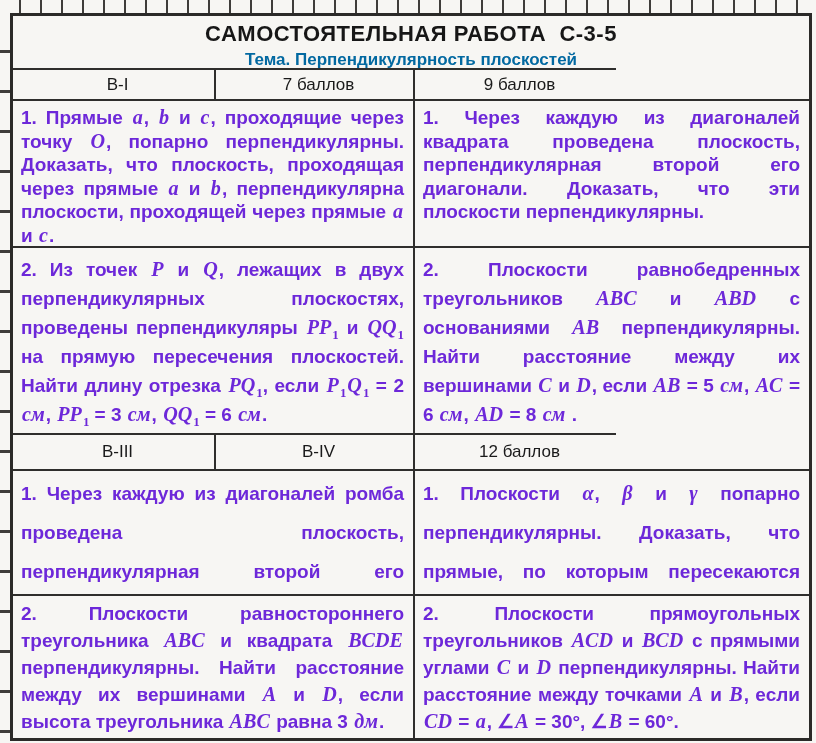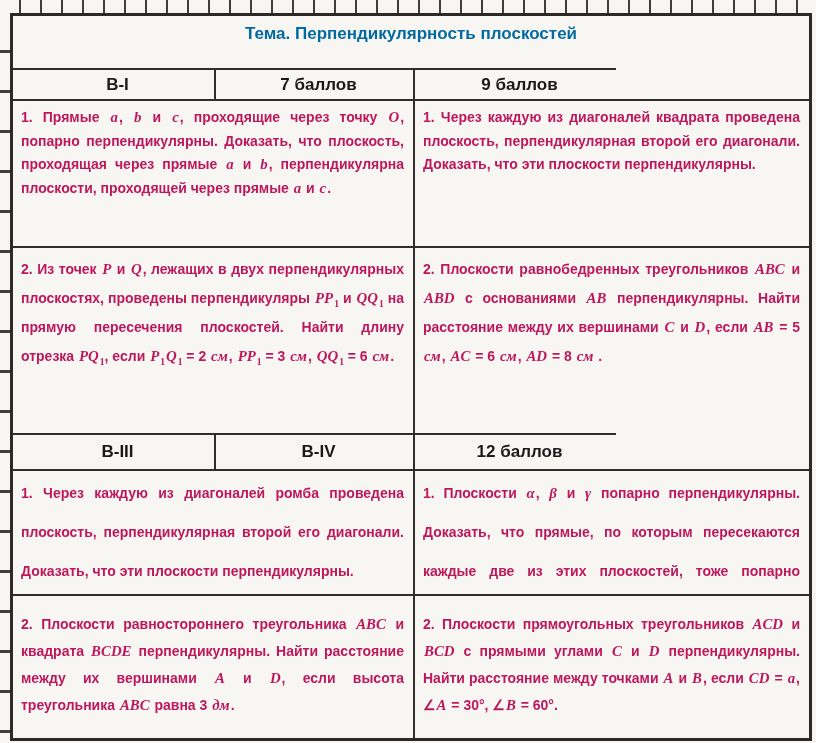--- a/index.html
+++ b/index.html
@@ -58,35 +58,35 @@
   }
   .grid > div {
     box-sizing: border-box;
     border-top: 2px solid #2f2e2c;
     border-left: 2px solid #2f2e2c;
     overflow: hidden;
   }
   .grid > div.first { border-left: none; }
   .hcell {
     display: flex; align-items: center; justify-content: center;
-    font-size: 17px; font-weight: 700;
+    font-size: 17px; font-weight: 400;
     color: #1a1a1a;
     padding-left: 8px;
   }
   .pcell {
     grid-column: span 2;
     padding: 5px 9px 0 8px;
-    font-size: 14px; font-weight: 700;
-    color: #be185d;
+    font-size: 19px; font-weight: 700;
+    color: #6d28d9;
     text-align: justify;
   }
   .r1 { line-height: 23.5px; }
   .r2 { line-height: 29px; padding-top: 7px; }
   .r3 { line-height: 39px; padding-top: 3px; }
-  .r4 { line-height: 27px; padding-top: 15px; }
+  .r4 { line-height: 27px; padding-top: 4px; }
   .math {
     font-family: "Liberation Serif", serif;
     font-style: italic;
     font-weight: 700;
     font-size: 1.06em;
     padding: 0 1px;
   }
   sub.msub {
     font-family: "Liberation Serif", serif;
     font-weight: 700;
@@ -97,20 +97,21 @@
 </head>
 <body>
 
 <div class="page">
   <div class="ruler-top"></div>
   <div class="ruler-left"></div>
 
   <div class="sheet">
 
     <div class="titlebox">
+      <div class="title">САМОСТОЯТЕЛЬНАЯ РАБОТА  С-3-5</div>
       <div class="subtitle">Тема. Перпендикулярность плоскостей</div>
     </div>
 
     <div class="grid">
 
       <div class="hcell first">В-I</div>
       <div class="hcell">7 баллов</div>
       <div class="hcell">9 баллов</div>
 
       <div class="pcell r1 first">1. Прямые <span class="math">a</span>, <span class="math">b</span> и <span class="math">c</span>, проходящие через точку <span class="math">O</span>, попарно перпендикулярны. Доказать, что плоскость, проходящая через прямые <span class="math">a</span> и <span class="math">b</span>, перпендикулярна плоскости, проходящей через прямые <span class="math">a</span> и <span class="math">c</span>.</div>

